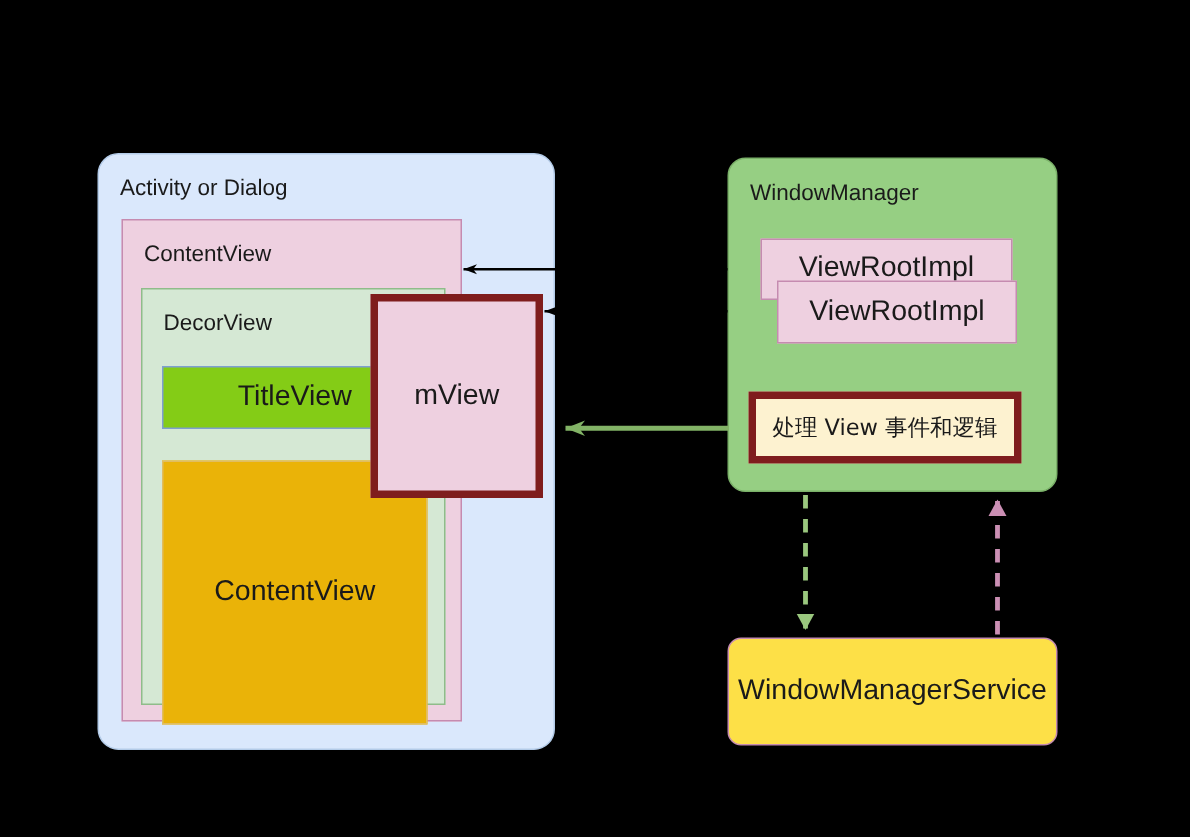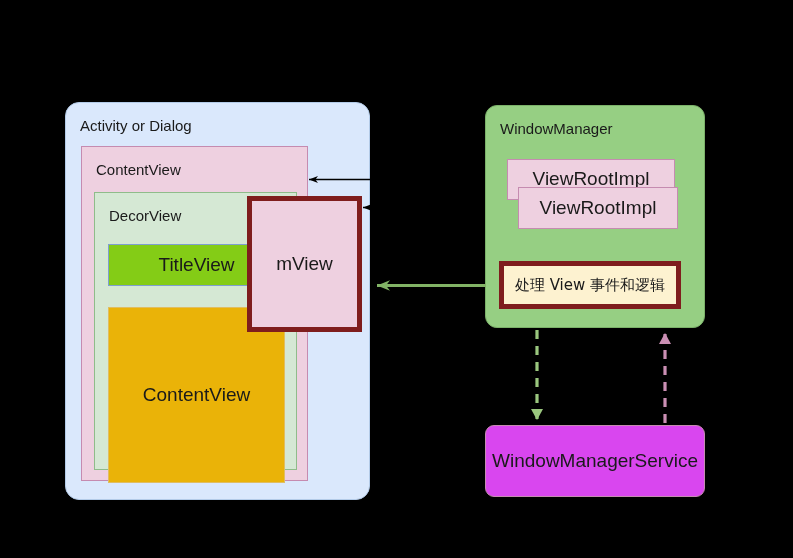--- a/index.html
+++ b/index.html
@@ -91,21 +91,21 @@
   #handler-box {
     left: 499px; top: 261px;
     width: 182px; height: 48px;
     background: #fdf2d0;
     border: 5px solid #7f1d1d;
     text-decoration: underline;
   }
   #wms-box {
     left: 485px; top: 425px;
     width: 220px; height: 72px;
-    background: #d946ef;
+    background: #fde047;
     border: 1px solid #c58bb0;
     border-radius: 9px;
   }
   
   .label-tl {
     position: absolute;
     left: 14px; top: 14px;
     font-size: 15px;
     white-space: nowrap;
   }

